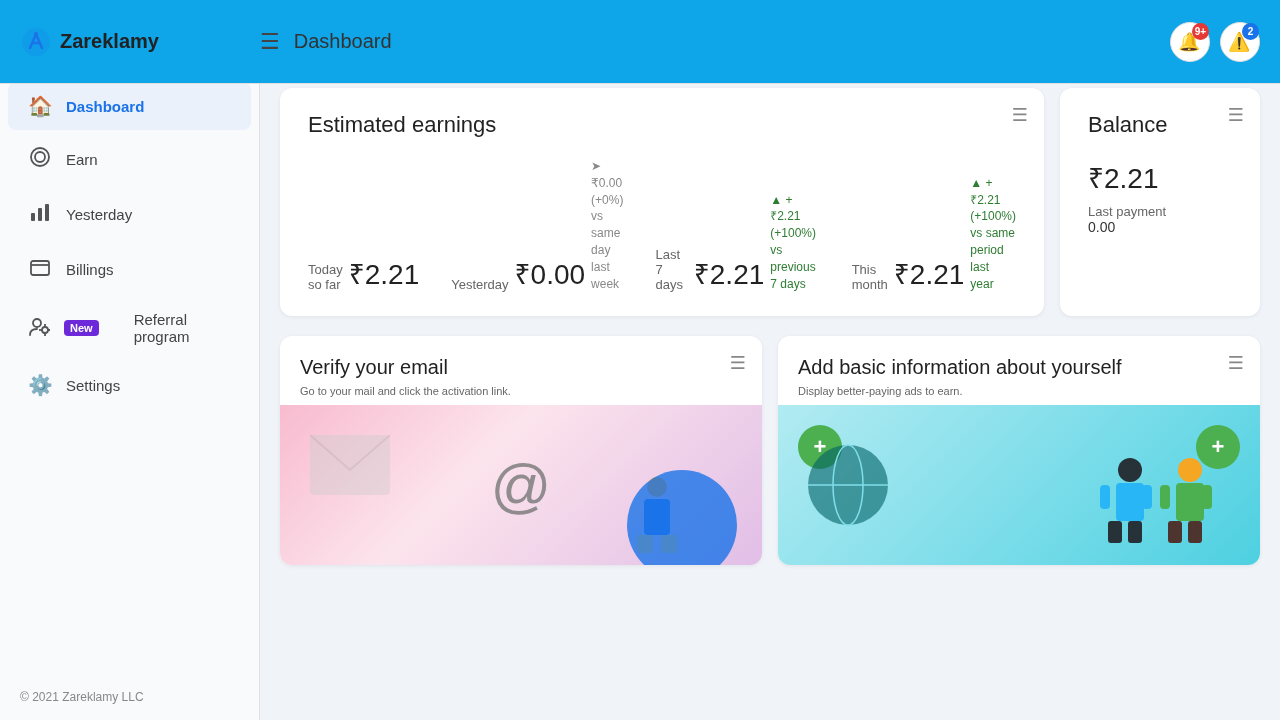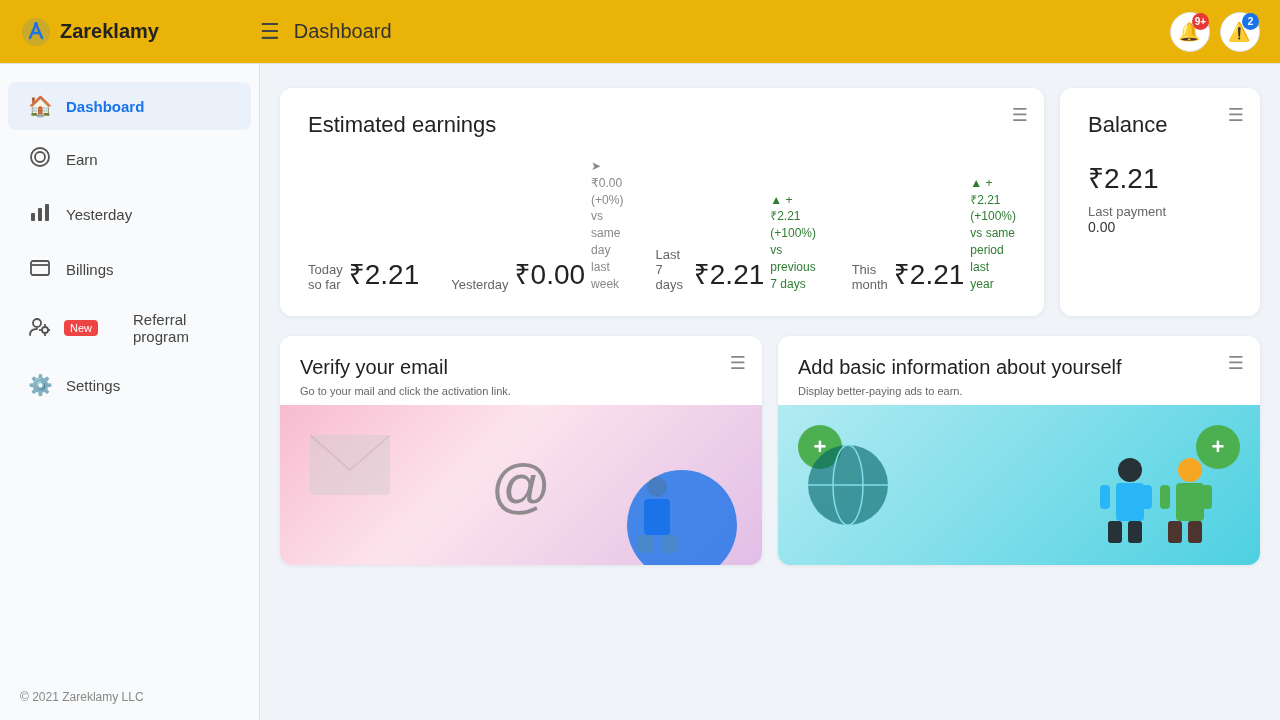--- a/index.html
+++ b/index.html
@@ -1,21 +1,21 @@
 <!DOCTYPE html>
 <html><head>
   <meta charset="utf-8">
   <style>
     * { box-sizing: border-box; margin: 0; padding: 0; }
     body { font-family: 'Segoe UI', Arial, sans-serif; background: #f0f4f8; display: flex; flex-direction: column; height: 720px; overflow: hidden; }
 
     
     .topbar {
-      background: #eab308;
-      height: 64px;
+      background: #0ea5e9;
+      height: 84px;
       display: flex;
       align-items: center;
       padding: 0 20px;
       border-bottom: 1px solid #e0e0e0;
       position: fixed;
       top: 0;
       left: 0;
       right: 0;
       z-index: 100;
     }
@@ -109,24 +109,24 @@
       color: #444;
       font-size: 15px;
     }
     .sidebar-item.active { background: #eaf1fb; color: #1a73e8; font-weight: 600; }
     .sidebar-icon {
       font-size: 20px;
       width: 24px;
       text-align: center;
     }
     .new-badge {
-      background: #ef4444;
+      background: #6d28d9;
       color: #fff;
       font-size: 11px;
-      font-weight: normal;
+      font-weight: bold;
       border-radius: 4px;
       padding: 2px 6px;
       margin-right: 21px;
     }
     .sidebar-footer {
       margin-top: auto;
       padding: 16px 20px;
       font-size: 12px;
       color: #888;
     }

